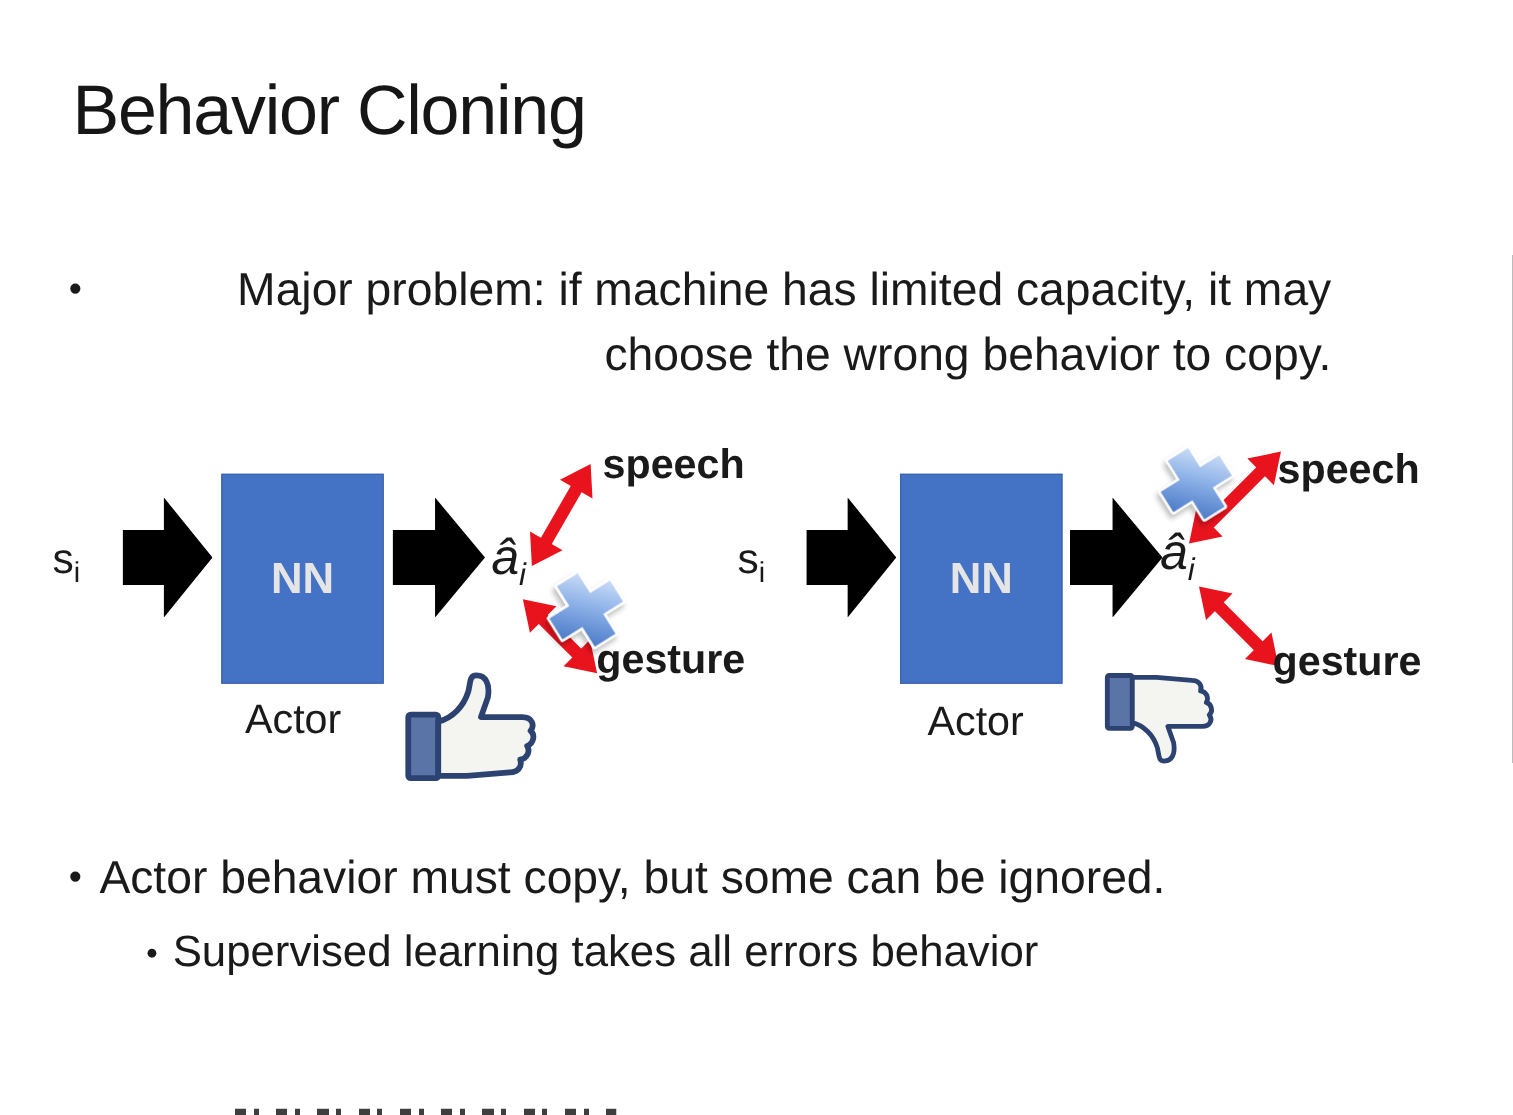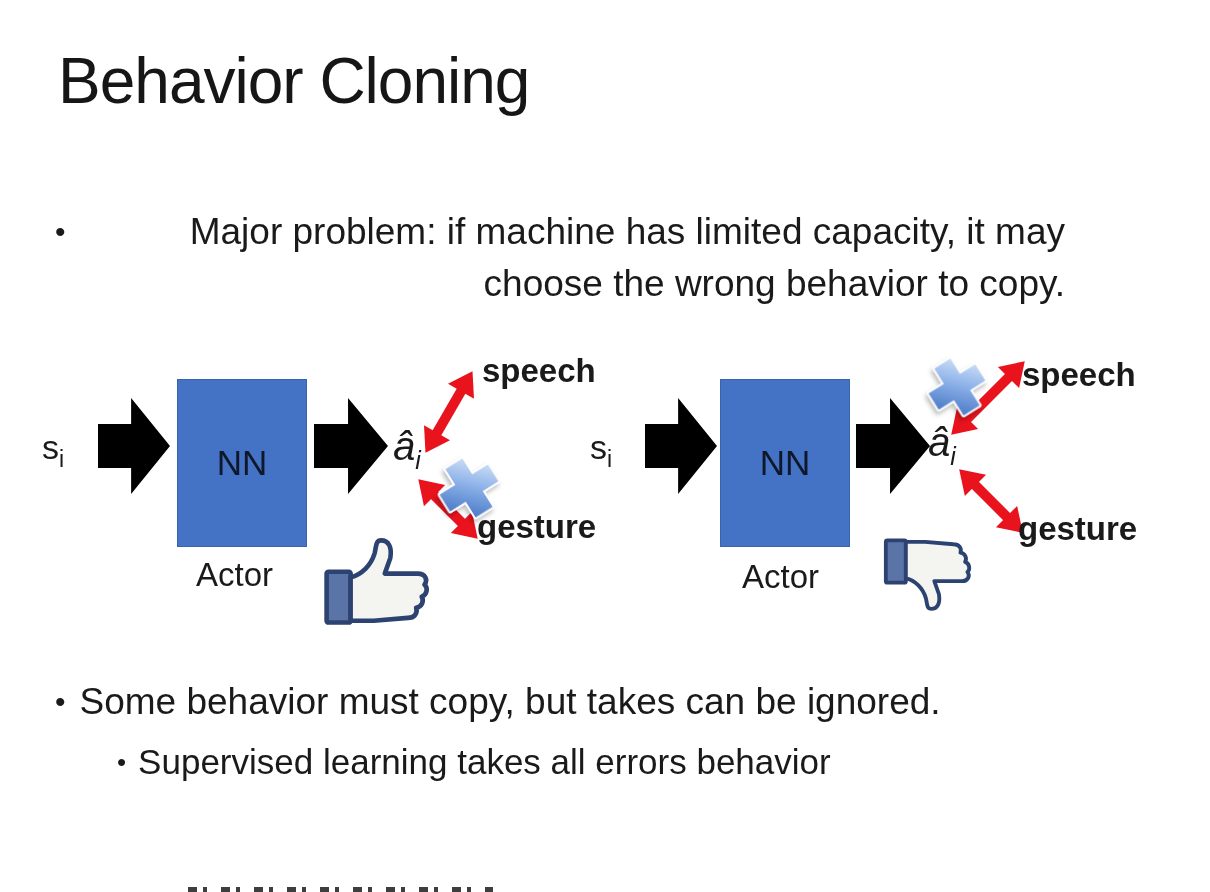--- a/index.html
+++ b/index.html
@@ -5,39 +5,39 @@
   html,body{margin:0;padding:0;background:#888;}
   .slide{
     position:relative; width:1210px; height:892px; background:#ffffff;
     overflow:hidden; font-family:"Liberation Sans", sans-serif; color:#1a1a1a;
     margin:0 auto;
   }
   .abs{position:absolute;}
 
   
   .title{
-    left:58px; top:44px; font-size:64px; font-weight:300; letter-spacing:-1px;
+    left:58px; top:55px; font-size:56px; font-weight:300; letter-spacing:-1px;
     color:#161616; white-space:nowrap;
   }
   .bullet-row{display:flex; align-items:flex-start;}
   .bullet-dot{flex:0 0 auto; font-size:30px; line-height:52px; padding-right:14px;}
   .bullet-dot.sm{font-size:26px; line-height:48px; padding-right:12px;}
   .bullet-text{font-size:37px; line-height:52px;text-align:right;}
   .bullet-text.sm{font-size:35px; line-height:48px;}
   .b1{left:55px; top:206px; width:1010px;}
   .b2{left:55px; top:676px; width:1120px;}
   .b3{left:117px; top:738px; width:1050px;}
 
   
   .io-label{font-size:34px; white-space:nowrap;}
   .io-label sub{font-size:23px;}
   .nn-box{
     width:128px; height:166px; background:#4472C4; border:1px solid #3a63ad;
     display:flex; align-items:center; justify-content:center;
-    color:#0f172a; font-size:35px;
+    color:#e5e5e5; font-size:35px;font-weight:bold;
   }
   .actor-label{font-size:33px; white-space:nowrap;}
   .branch-label{font-size:33px; white-space:nowrap;font-weight:bold;}
   .ahat{font-family:Liberation Sans, sans-serif; font-style:italic; font-size:40px; white-space:nowrap;}
   .ahat sub{font-size:25px;}
 
   .black-arrow{
     background:#000;
     clip-path:polygon(0 27%, 46% 27%, 46% 0, 100% 50%, 46% 100%, 46% 73%, 0 73%);
   }
@@ -182,21 +182,21 @@
     <div class="abs thumb r-thumb">
       <svg viewBox="0 0 130 100">
         <rect x="5" y="40" width="26" height="55" rx="2" fill="#5b74a8" stroke="#2c4270" stroke-width="5"></rect>
         <path d="M31 93 L31 46 C43 43 53 33 57 20 C59 12 58 6 64 6 C72 6 76 13 74 25 L68 42 L104 42 C112 42 115 49 111 54 C115 57 114 65 108 67 C111 72 108 78 102 79 C104 85 100 90 93 90 L56 93 Z" fill="#f4f4f1" stroke="#2c4270" stroke-width="5" stroke-linejoin="round"></path>
       </svg>
     </div>
   </div>
 
   <div class="abs b2 bullet-row">
     <span class="bullet-dot">•</span>
-    <span class="bullet-text">Some behavior must copy, but takes can be ignored.</span>
+    <span class="bullet-text">Actor behavior must copy, but some can be ignored.</span>
   </div>
 
   <div class="abs b3 bullet-row">
     <span class="bullet-dot sm">•</span>
     <span class="bullet-text sm">Supervised learning takes all errors behavior</span>
   </div>
 
   <div class="abs clip-frag"></div>
 
 </div>

